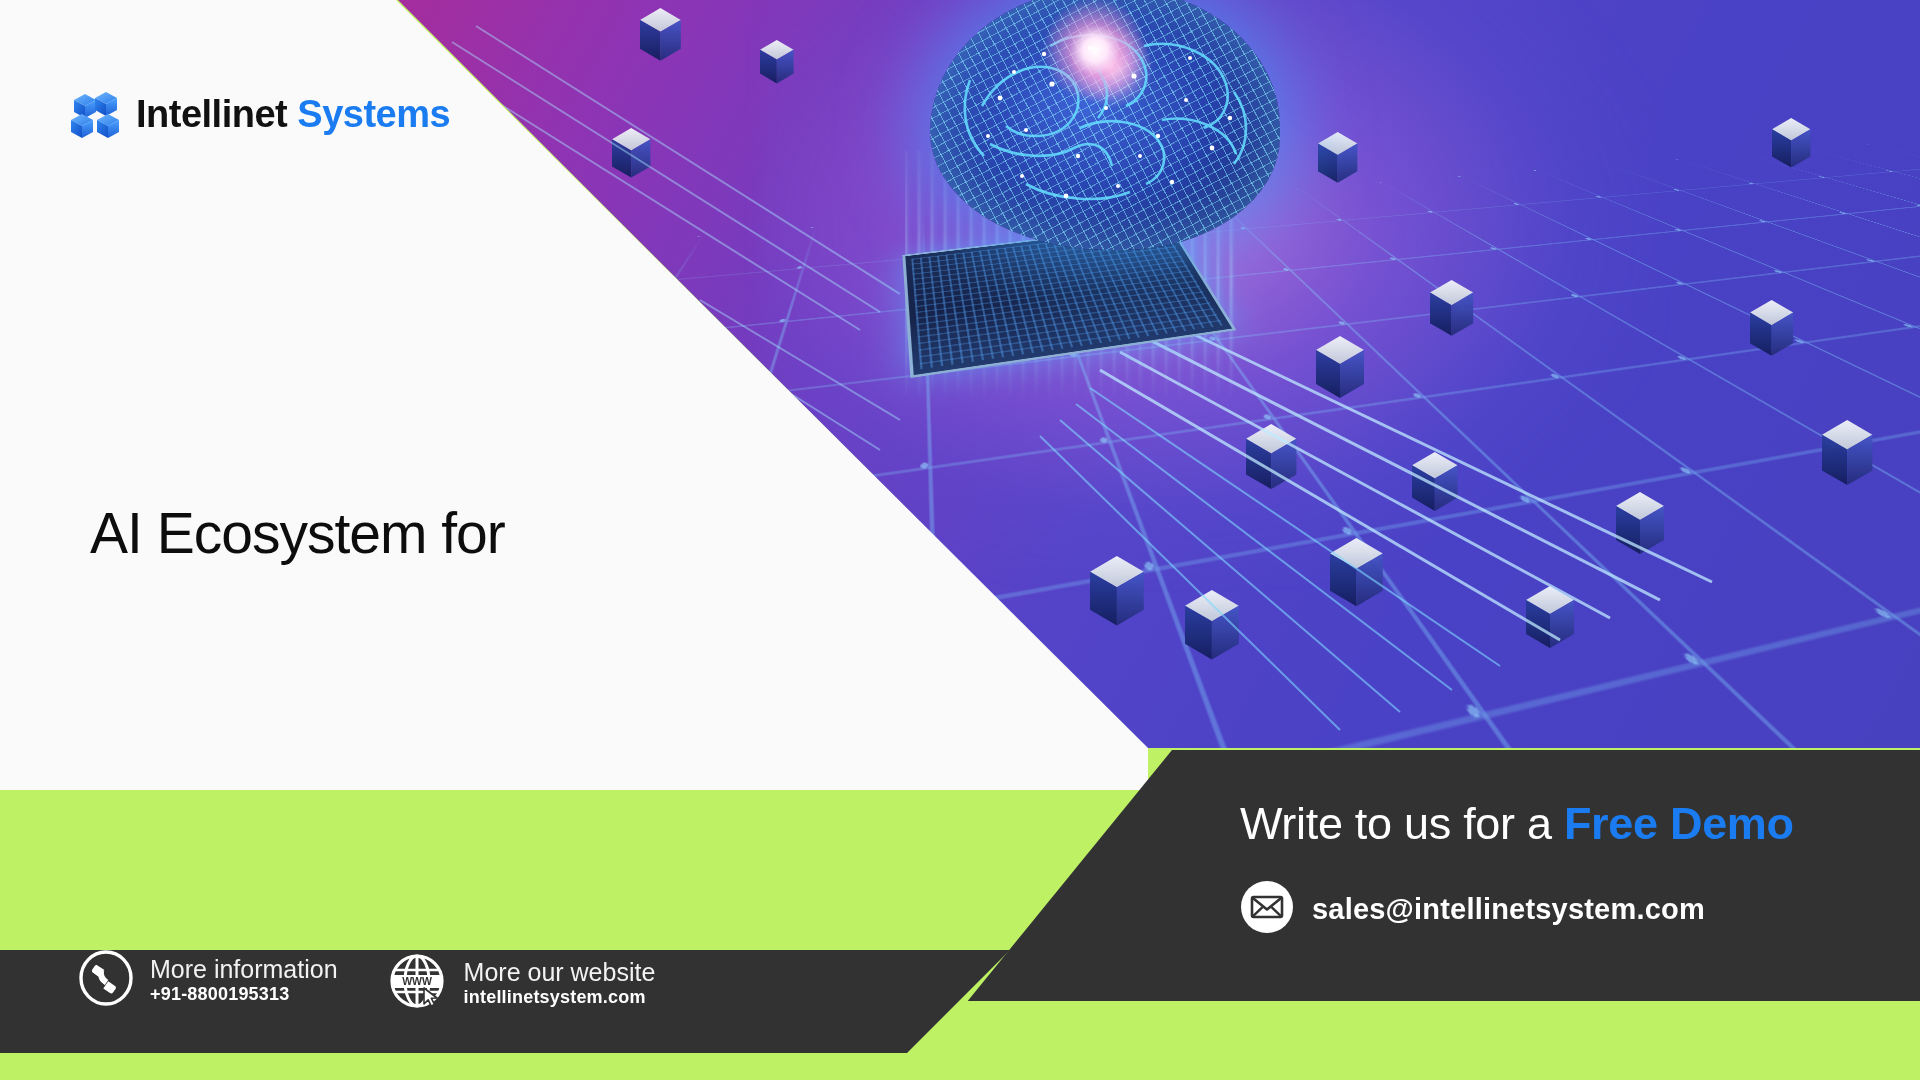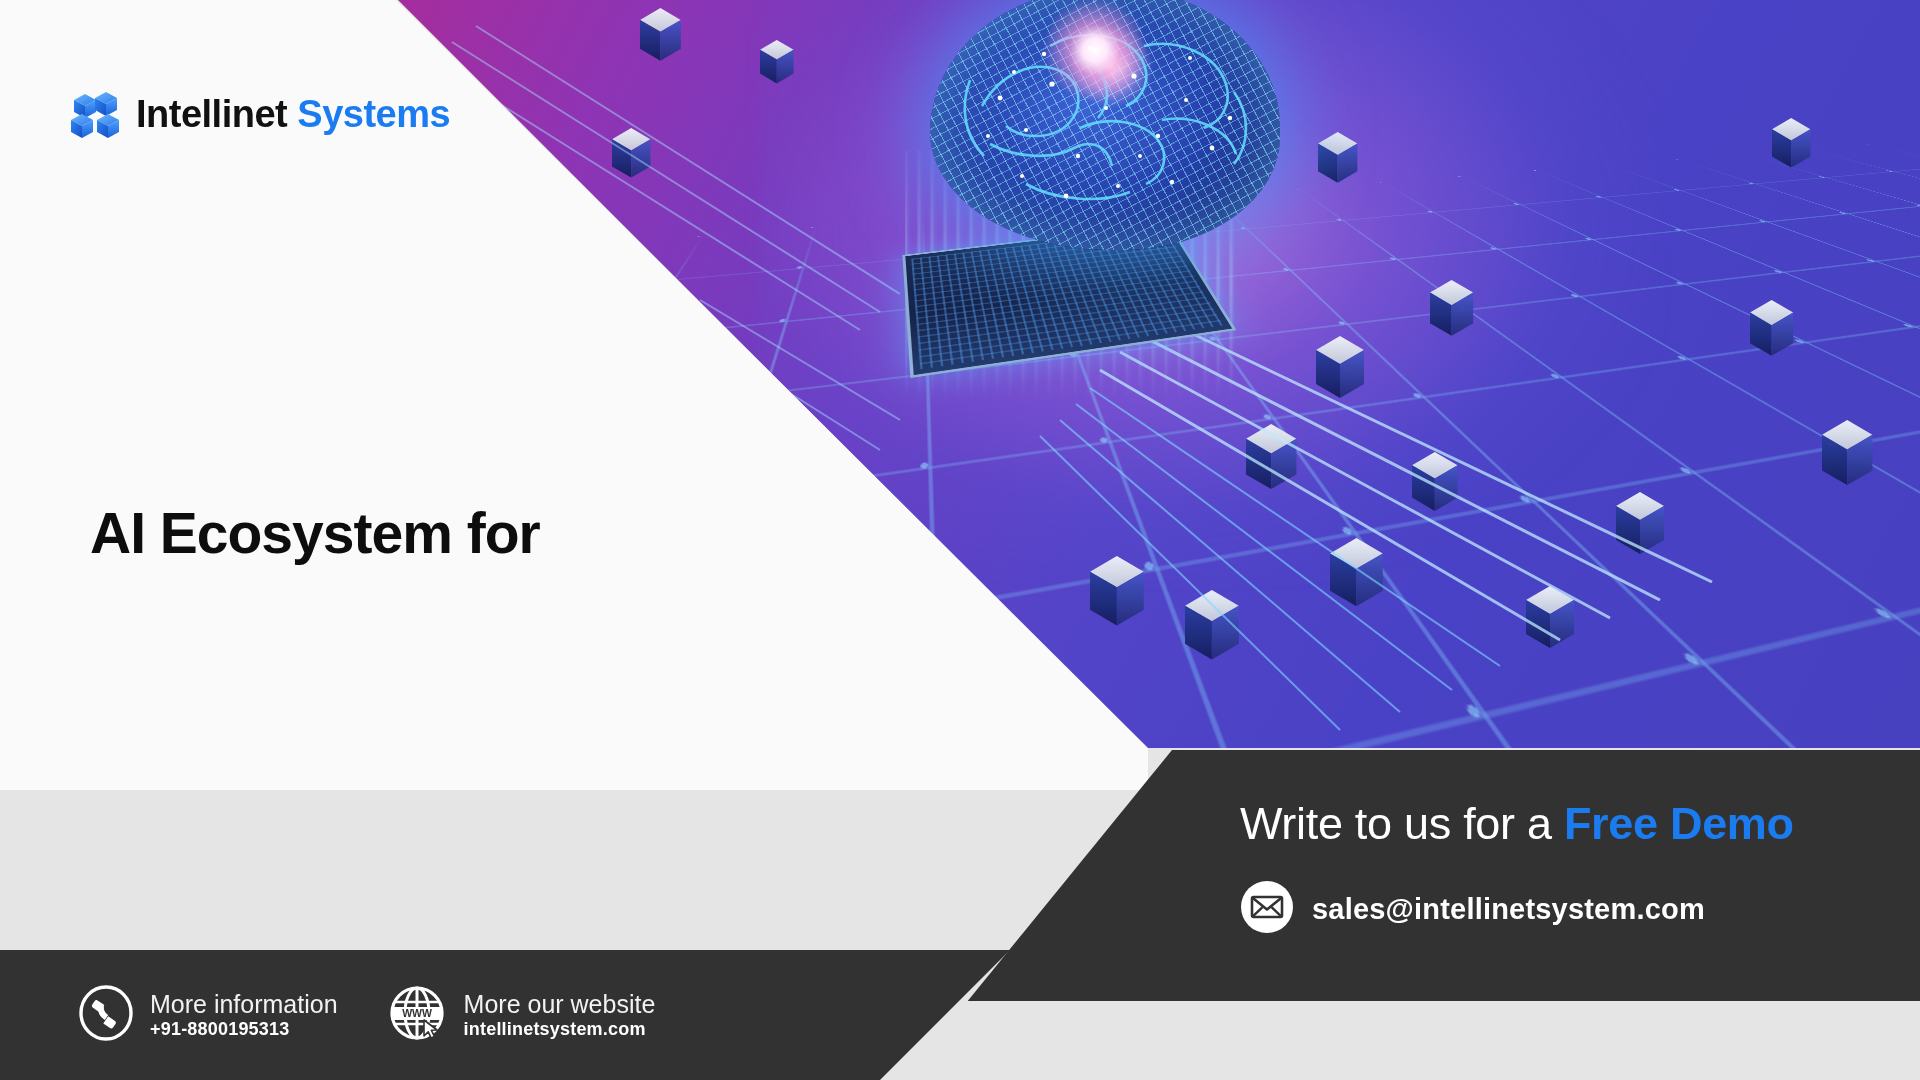--- a/index.html
+++ b/index.html
@@ -6,21 +6,21 @@
   * { margin:0; padding:0; box-sizing:border-box; }
   html, body {
     width:1920px; height:1080px;
     background:#ffffff;
     font-family:"Liberation Sans", sans-serif;
     overflow:hidden;
   }
   .banner {
     position:relative;
     width:1920px; height:1080px;
-    background:#e5e5e5;
+    background:#bef264;
     overflow:hidden;
   }
 
   
   .hero-image {
     position:absolute;
     left:0; top:0;
     width:1920px; height:748px;
     overflow:hidden;
     
@@ -165,35 +165,35 @@
     white-space:nowrap; line-height:1;
   }
   .logo-text .word-1 { color:#111111; }
   .logo-text .word-2 { color:#1a7cf0; }
 
   
   .headline {
     position:absolute;
     left:90px; top:500px;
     font-size:57px;
-    font-weight:700;
+    font-weight:400;
     line-height:1.16;
     letter-spacing:-1px;
   }
   .headline .line-1 { color:#0d0d0d; display:block; }
   .headline .line-2 { color:#1a7cf0; display:block; }
 
   
   .contact-bar {
     position:absolute;
     left:0; top:950px;
-    width:1075px; height:130px;
+    width:1075px; height:103px;
     background:#323232;
     clip-path: polygon(0 0, 1010px 0, 880px 130px, 0 130px);
-    display:flex; align-items:center;
+    display:flex; align-items:flex-start;
   }
   .contact-item {
     display:flex; align-items:center; gap:16px;
   }
   .contact-item.phone { margin-left:78px; }
   .contact-item.web   { margin-left:48px; }
   .contact-icon { flex:0 0 auto; }
   .contact-lines { line-height:1.22; }
   .contact-label {
     display:block;

